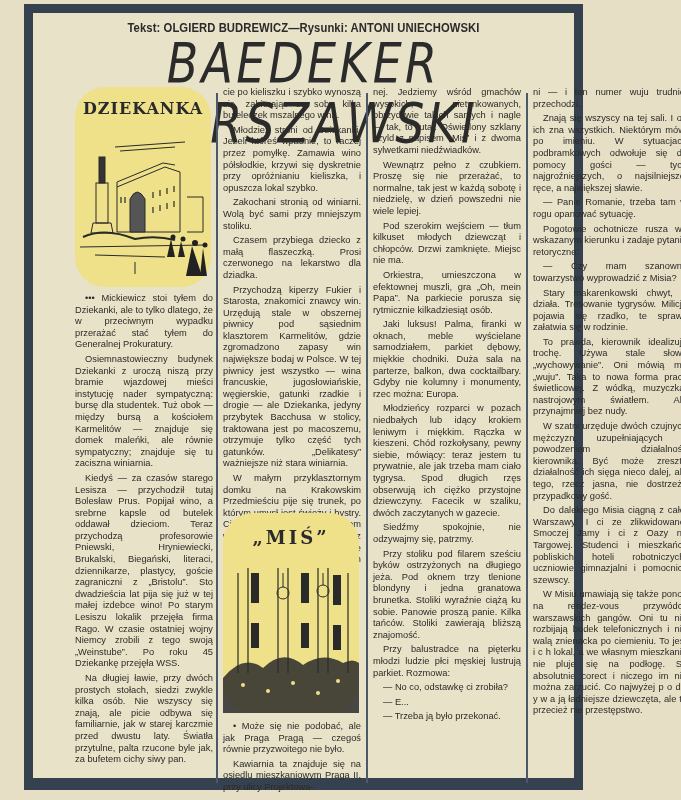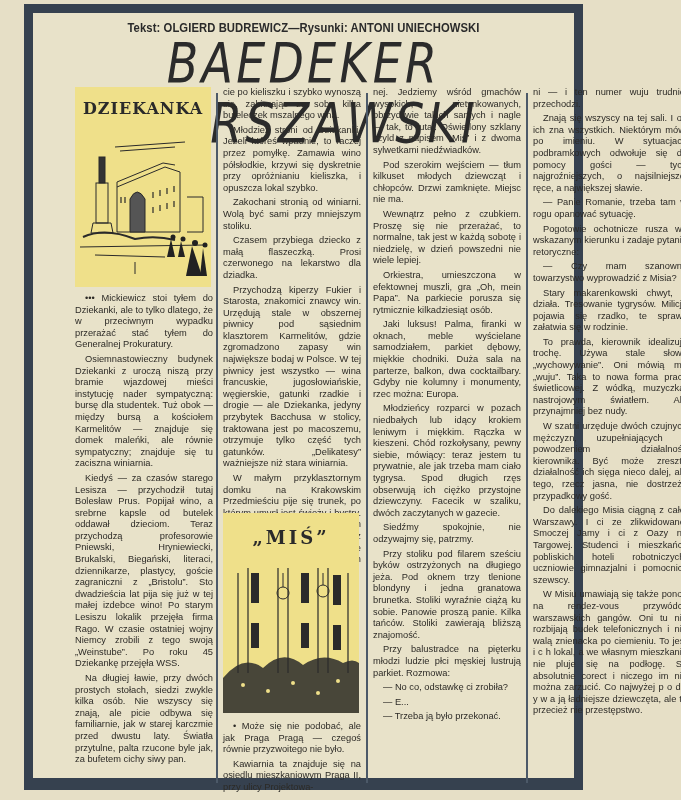--- a/index.html
+++ b/index.html
@@ -30,21 +30,21 @@
     position: absolute; font-family: Liberation Sans, sans-serif;
     font-size: 9.3px; line-height: 11.6px; color: #2c2a26;
     text-align: justify; hyphens: manual;
   }
   .col p { text-indent: 10px; margin-bottom: 3px; }
   .col p.noind { text-indent: 0; }
   .rule {
     position: absolute; width: 2px; background: #4c5968;
   }
   .illus {
-    position: absolute; background: #efe08a;
+    position: absolute; background: #efe08a; border-radius: 30px;
   }
   .illus-title {
     position: absolute; left: 0; right: 0; text-align: center;
     font-family: "DejaVu Serif", serif; font-weight: bold; color: #2a2a2a;
   }
   .illus svg { position: absolute; }
 </style>
 </head>
 <body>
 
@@ -141,22 +141,22 @@
 
     <div class="col" style="left:190px; top:708px; width:138px;">
       <p>• Może się nie podobać, ale jak Praga Pragą — czegoś równie przyzwoitego nie było.</p>
       <p>Kawiarnia ta znajduje się na osiedlu mieszkaniowym Praga II, przy ulicy Projektowa-</p>
     </div>
 
     <div class="rule" style="left:333px; top:80px; height:690px;"></div>
 
     <div class="col" style="left:340px; top:74px; width:148px;">
       <p class="noind">nej. Jedziemy wśród gmachów wysokich, nietynkowanych, obrzydliwie takich samych i nagle — tak, to tutaj. Oświetlony szklany szyld z napisem „Miś” i z dwoma sylwetkami niedźwiadków.</p>
+      <p>Wewnątrz pełno z czubkiem. Proszę się nie przerażać, to normalne, tak jest w każdą sobotę i niedzielę, w dzień powszedni nie wiele lepiej.</p>
       <p>Pod szerokim wejściem — tłum kilkuset młodych dziewcząt i chłopców. Drzwi zamknięte. Miejsc nie ma.</p>
-      <p>Wewnątrz pełno z czubkiem. Proszę się nie przerażać, to normalne, tak jest w każdą sobotę i niedzielę, w dzień powszedni nie wiele lepiej.</p>
       <p>Orkiestra, umieszczona w efektownej muszli, gra „Oh, mein Papa”. Na parkiecie porusza się rytmicznie kilkadziesiąt osób.</p>
       <p>Jaki luksus! Palma, firanki w oknach, meble wyścielane samodziałem, parkiet dębowy, miękkie chodniki. Duża sala na parterze, balkon, dwa cocktailbary. Gdyby nie kolumny i monumenty, rzec można: Europa.</p>
       <p>Młodzieńcy rozparci w pozach niedbałych lub idący krokiem leniwym i miękkim. Rączka w kieszeni. Chód rozkołysany, pewny siebie, mówiący: teraz jestem tu prywatnie, ale jak trzeba mam ciało tygrysa. Spod długich rzęs obserwują ich ciężko przystojne dziewczyny. Facecik w szaliku, dwóch zaczytanych w gazecie.</p>
       <p>Siedźmy spokojnie, nie odzywajmy się, patrzmy.</p>
       <p>Przy stoliku pod filarem sześciu byków ostrzyżonych na długiego jeża. Pod oknem trzy tlenione blondyny i jedna granatowa brunetka. Stoliki wyraźnie ciążą ku sobie. Panowie proszą panie. Kilka tańców. Stoliki zawierają bliższą znajomość.</p>
       <p>Przy balustradce na pięterku młodzi ludzie płci męskiej lustrują parkiet. Rozmowa:</p>
       <p>— No co, odstawkę ci zrobiła?</p>
       <p>— E...</p>
       <p>— Trzeba ją było przekonać.</p>
 

